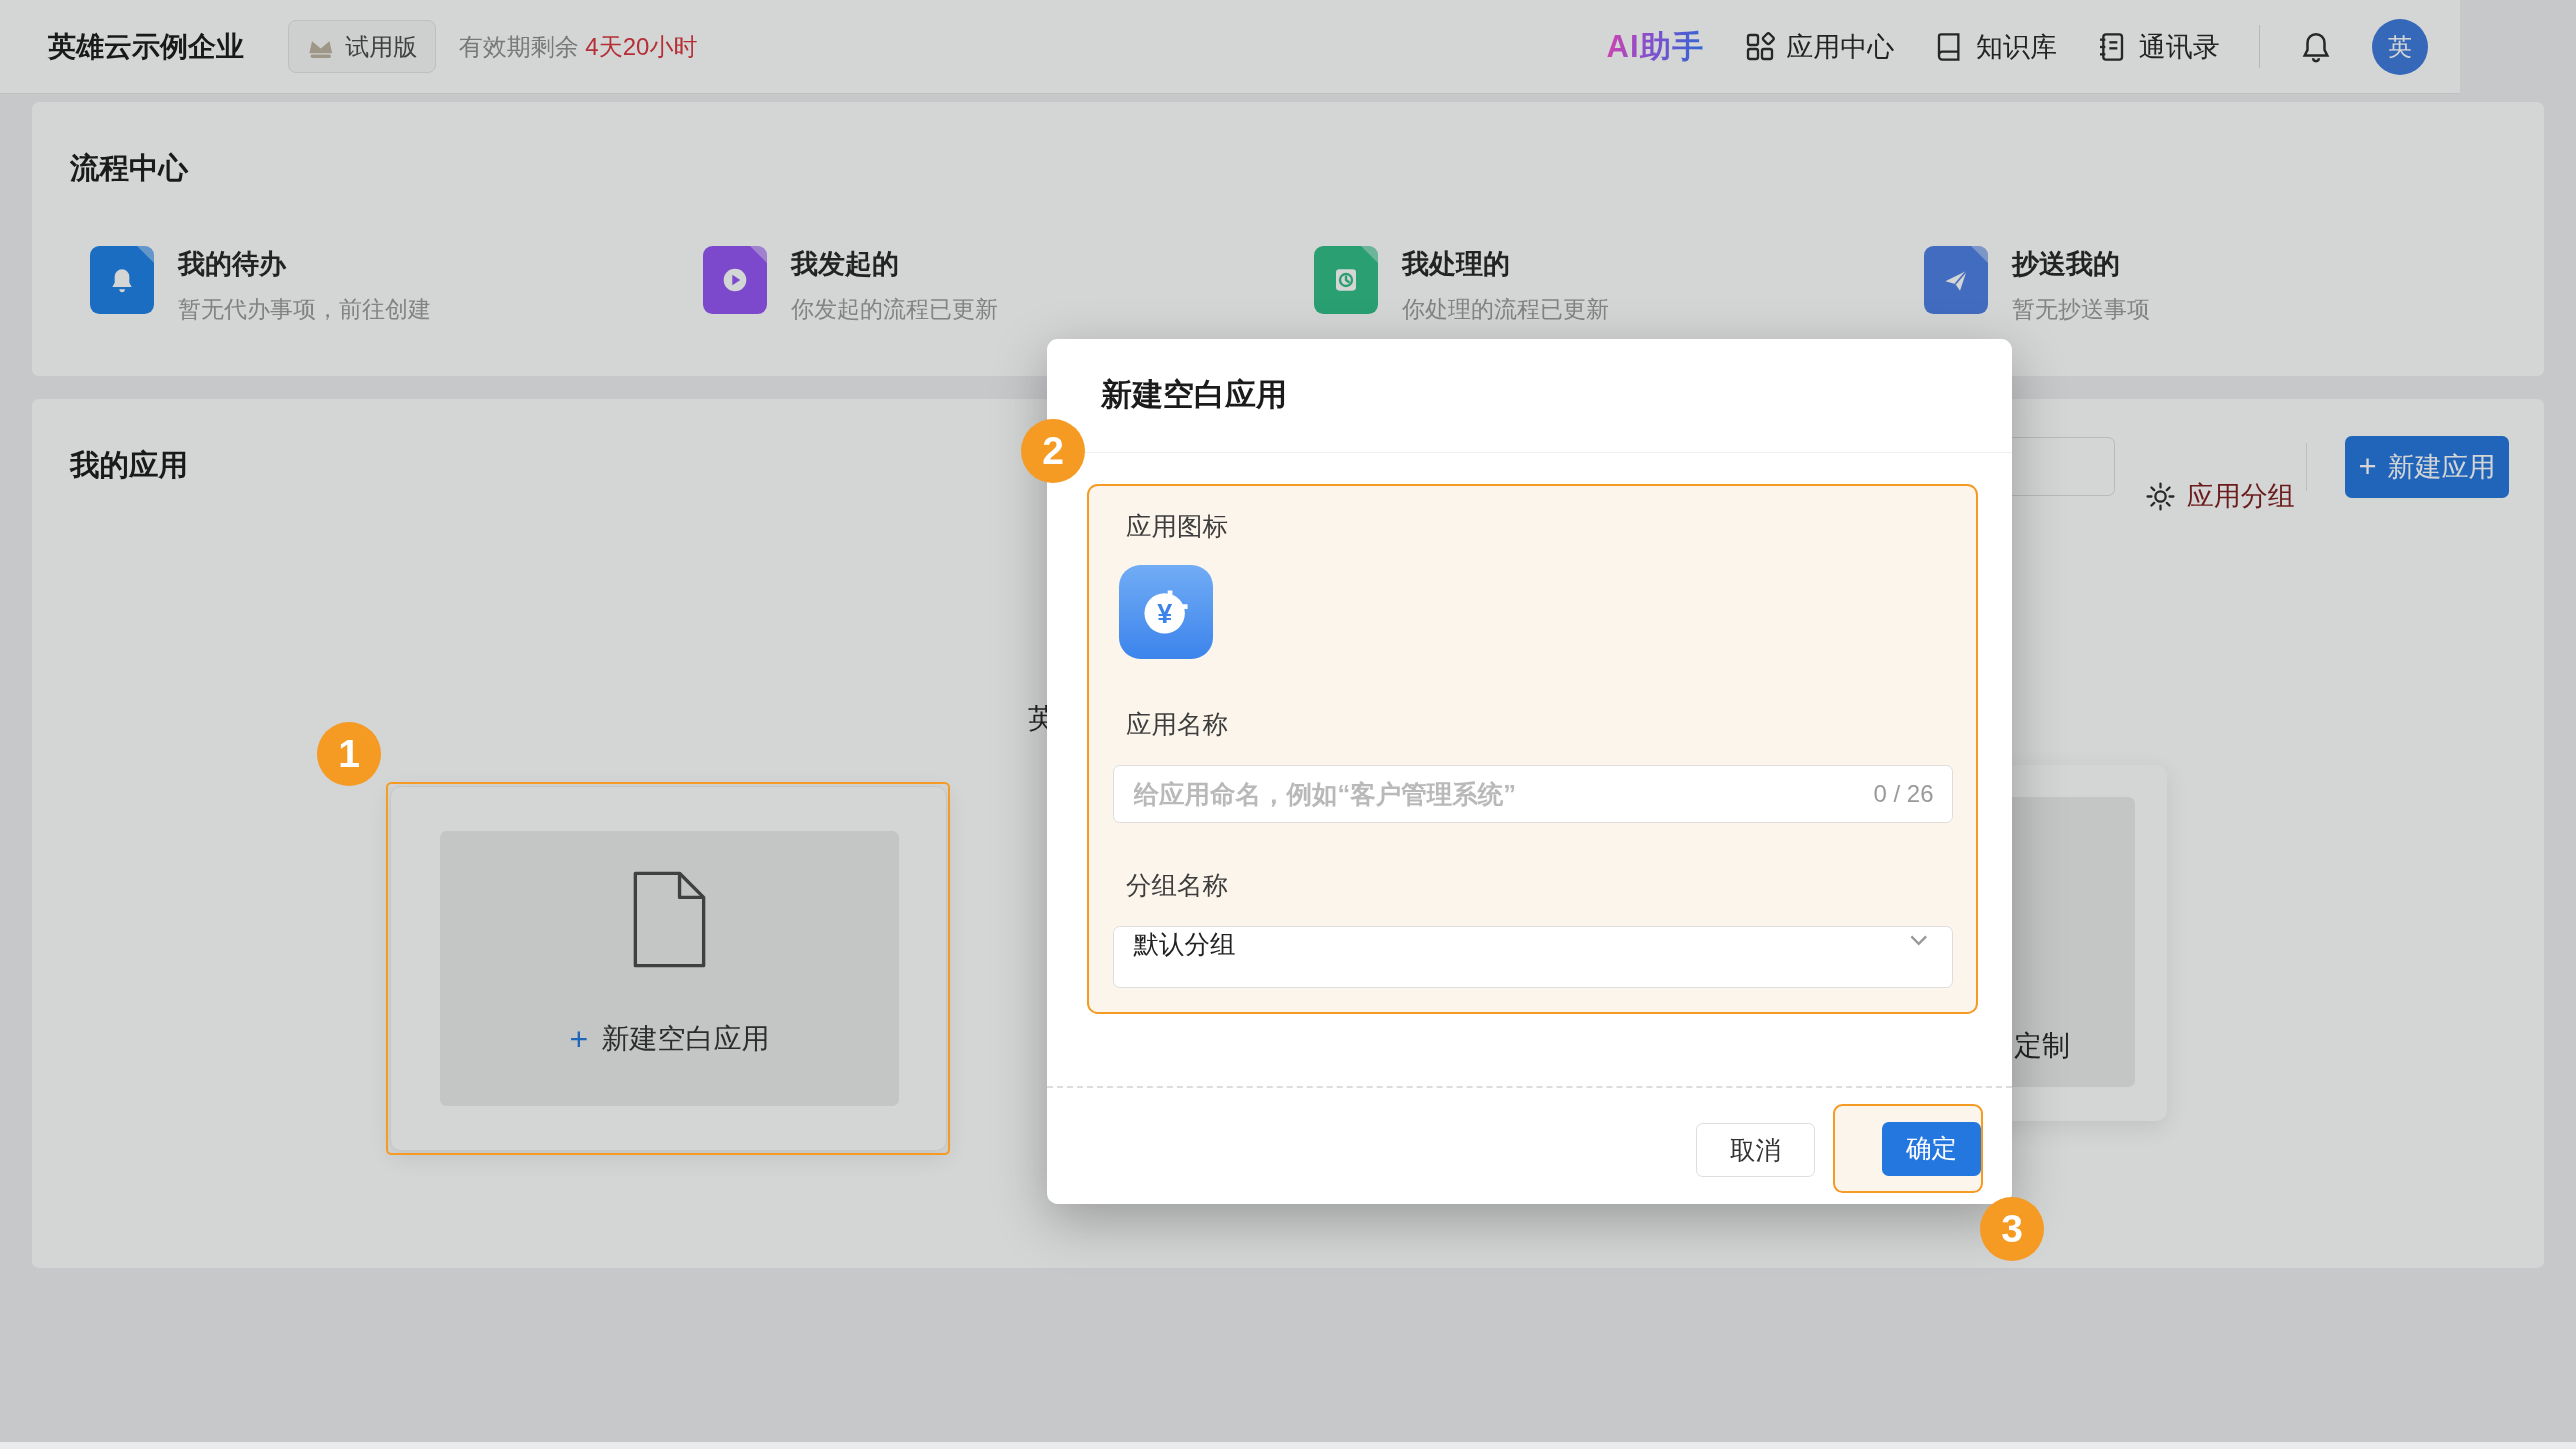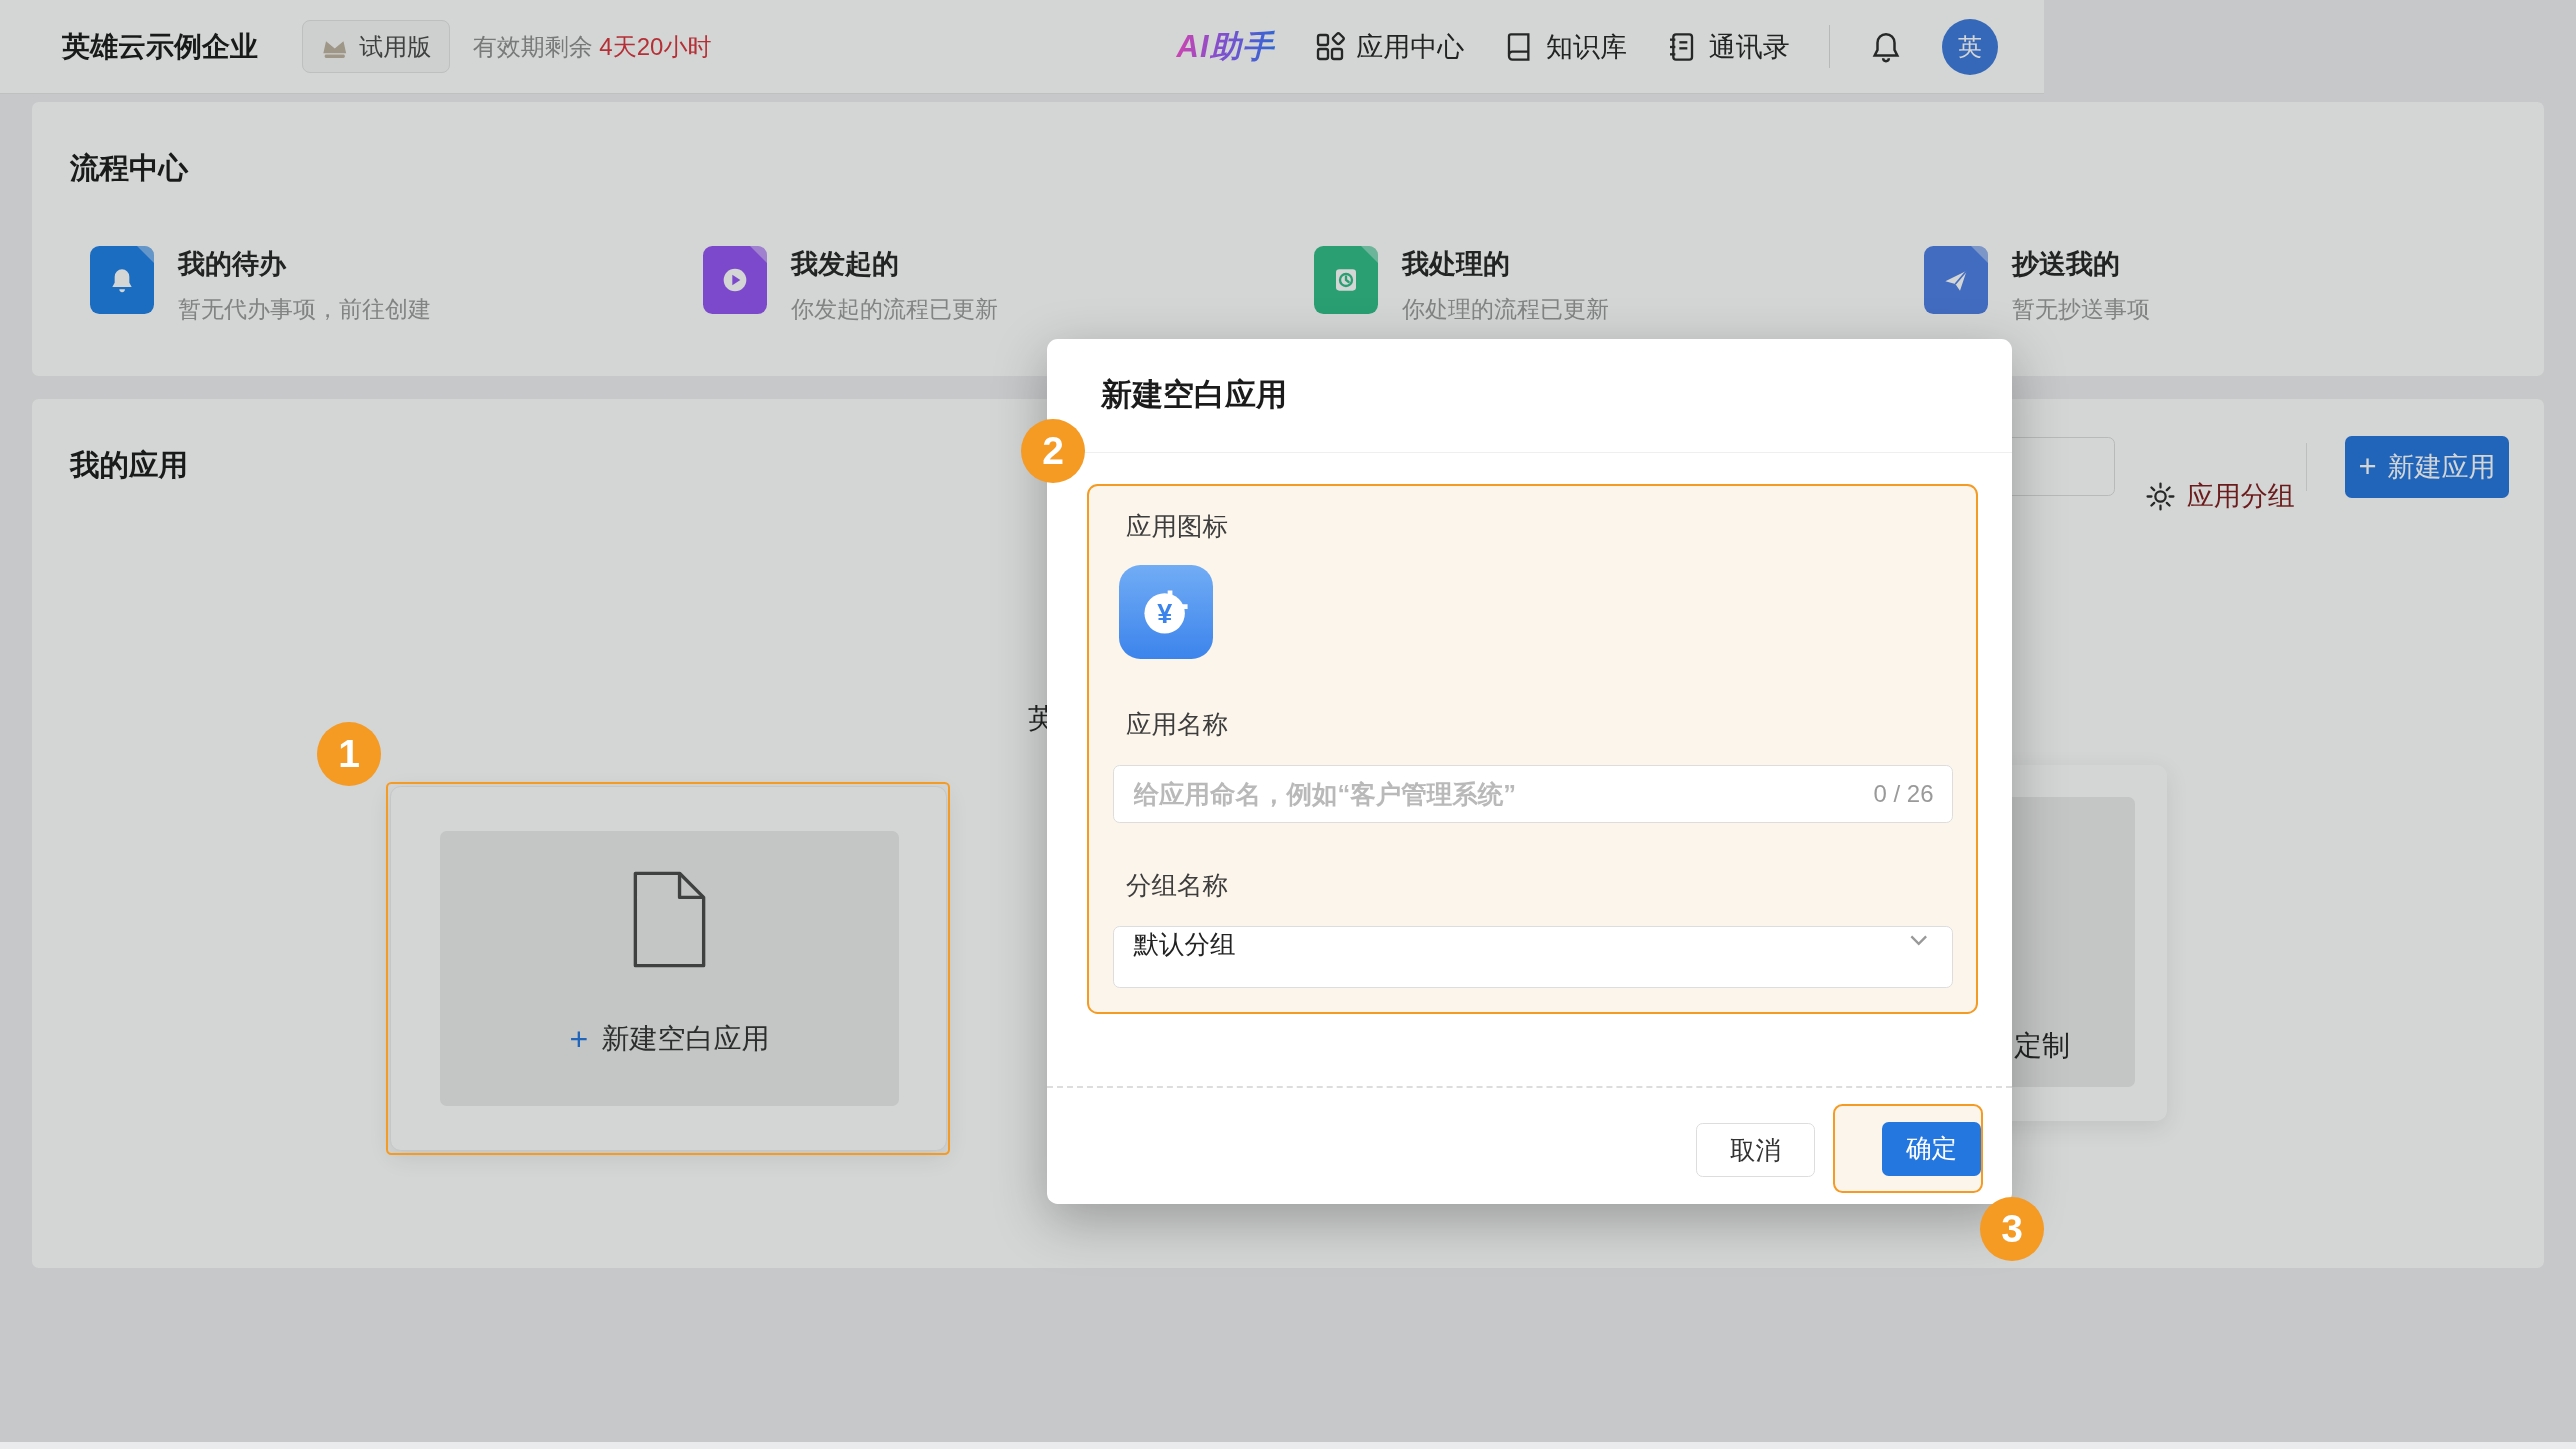--- a/index.html
+++ b/index.html
@@ -4,30 +4,30 @@
 <style>
   html,body{margin:0;padding:0;background:#888;}
   *{box-sizing:border-box;}
   .screen{
     position:relative;width:2576px;height:1449px;overflow:hidden;
     background:#eef0f2;
     font-family:"Liberation Sans","DejaVu Sans",sans-serif;
     color:#262626;
   }
   
-  .topbar{position:absolute;left:0;top:0;width:2044px;height:94px;background:#fff;
-    border-bottom:0.7px solid #e6e6e6;display:flex;align-items:center;padding:0 46px;z-index:2;justify-content:center;}
+  .topbar{position:absolute;left:0;top:0;width:2460px;height:94px;background:#fff;
+    border-bottom:0.7px solid #e6e6e6;display:flex;align-items:center;padding:0 32px;z-index:2;justify-content:center;}
   .company{font-size:28px;font-weight:700;color:#1a1a1a;margin-left:16px;}
   .trial-badge{display:flex;align-items:center;gap:9.4px;margin-left:44px;
     border:1.3px solid #e4e4e4;background:#f8f8f8;border-radius:8px;padding:9.4px 17.4px;
     font-size:24px;color:#4a4a4a;}
   .expiry{margin-left:23px;font-size:24px;color:#8f8f8f;}
   .expiry b{color:#d9363e;font-weight:400;margin-left:6.7px;}
   .topbar-right{margin-left:auto;display:flex;align-items:center;gap:39px;}
-  .ai-logo{font-size:31px;font-weight:800;font-style:italic;letter-spacing:1.3px;
+  .ai-logo{font-size:31px;font-weight:800;letter-spacing:1.3px;
     background:linear-gradient(100deg,#ff4fd0 0%,#9b5cf6 45%,#2f7bff 100%);
     -webkit-background-clip:text;background-clip:text;color:transparent;}
   .nav-item{display:flex;align-items:center;gap:10.7px;font-size:27px;color:#262626;cursor:pointer;}
   .nav-divider{width:1.3px;height:43px;background:#dcdcdc;}
   .avatar{width:56px;height:56px;border-radius:50%;background:#3e7bdd;color:#fff;
     display:flex;align-items:center;justify-content:center;font-size:24px;}
   
   .section-card{position:absolute;background:#fff;border-radius:6.7px;z-index:1;}
   #process-card{left:32px;top:102px;width:2512px;height:274px;}
   .section-title{position:absolute;left:38px;top:47px;font-size:29.5px;font-weight:700;color:#1b1b1b;}

